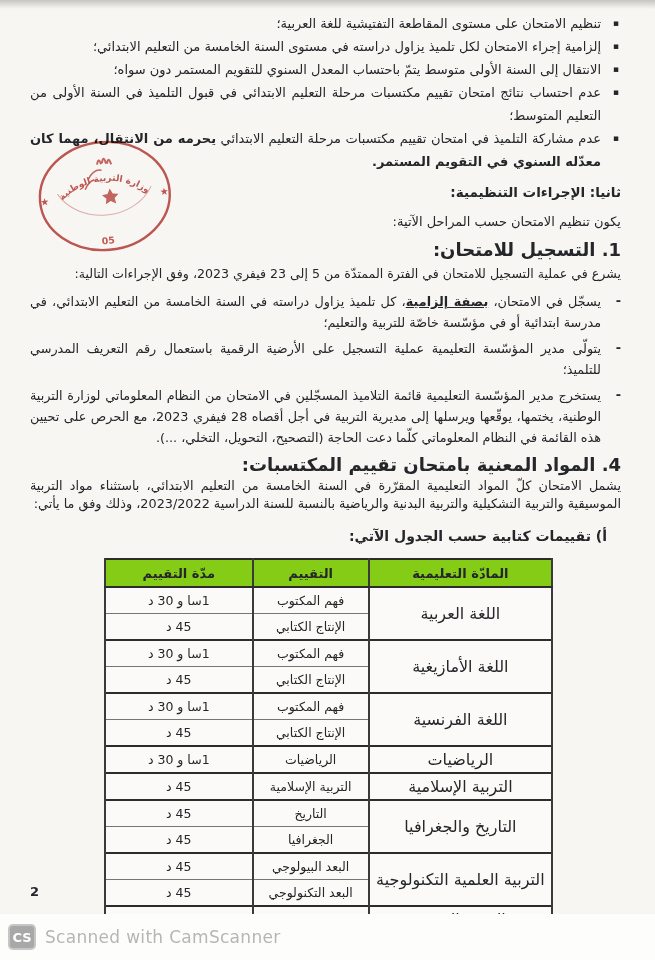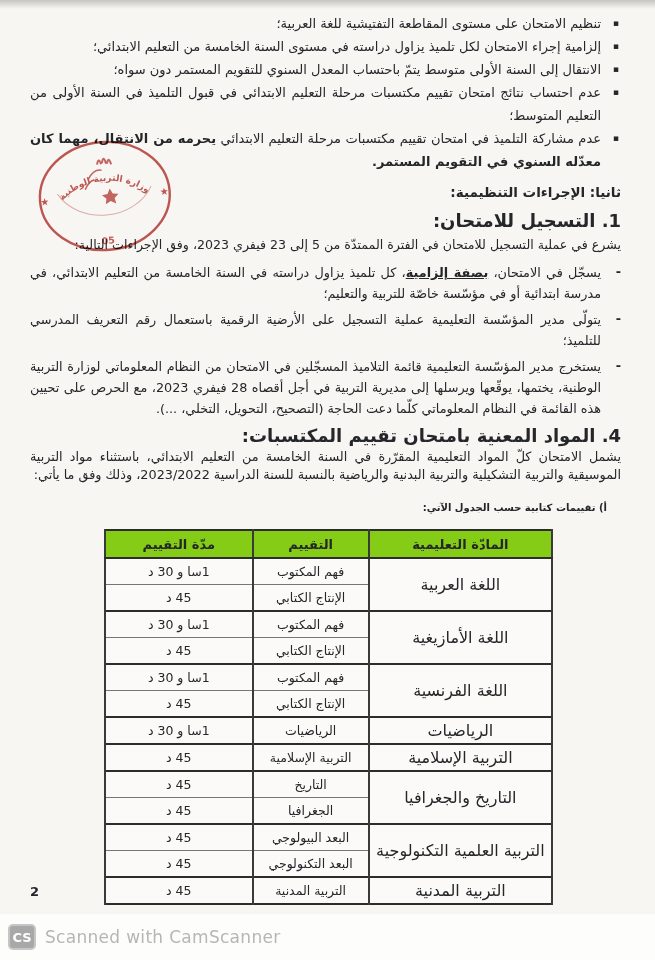--- a/index.html
+++ b/index.html
@@ -46,21 +46,21 @@
     position:relative;
     padding-right:20px;
     margin-bottom:5px;
     text-align:justify;
     line-height:21px;
     font-size:12.8px;
   }
   ul.dashes li .dash{position:absolute;right:0;top:-1px;font-weight:bold;}
   .emph{font-weight:bold;text-decoration:underline;}
   .p-body{margin-top:1px;text-align:justify;line-height:18px;font-size:12.8px;}
-  .h-caption{font-weight:bold;font-size:10px;margin-top:12px;margin-right:14px;}
+  .h-caption{font-weight:bold;font-size:14px;margin-top:12px;margin-right:14px;}
   
   .tbl-wrap{width:449px;margin:10px 68px 0 auto;}
   table.assess{
     width:100%;
     border-collapse:collapse;
     border:2.5px solid #2c2c2c;
     background:#fbfaf8;
     font-size:12.5px;
   }
   table.assess th,table.assess td{
@@ -170,20 +170,21 @@
         <span class="marker">▪</span>
         <span>عدم احتساب نتائج امتحان تقييم مكتسبات مرحلة التعليم الابتدائي في قبول التلميذ في السنة الأولى من التعليم المتوسط؛</span>
       </li>
       <li>
         <span class="marker">▪</span>
         <span>عدم مشاركة التلميذ في امتحان تقييم مكتسبات مرحلة التعليم الابتدائي </span><span class="b-bold">يحرمه من الانتقال، مهما كان معدّله السنوي في التقويم المستمر.</span>
       </li>
     </ul>
 
     <div class="h-sec">ثانيا: الإجراءات التنظيمية:</div>
+    <div class="p-line">يكون تنظيم الامتحان حسب المراحل الآتية:</div>
 
     <div class="h-num">1. التسجيل للامتحان:</div>
     <div class="p-wide">يشرع في عملية التسجيل للامتحان في الفترة الممتدّة من 5 إلى 23 فيفري 2023، وفق الإجراءات التالية:</div>
 
     <ul class="dashes">
       <li>
         <span class="dash">-</span>
         <span>يسجّل في الامتحان، </span><span class="emph">بصفة إلزامية</span><span>، كل تلميذ يزاول دراسته في السنة الخامسة من التعليم الابتدائي، في مدرسة ابتدائية أو في مؤسّسة خاصّة للتربية والتعليم؛</span>
       </li>
       <li>

